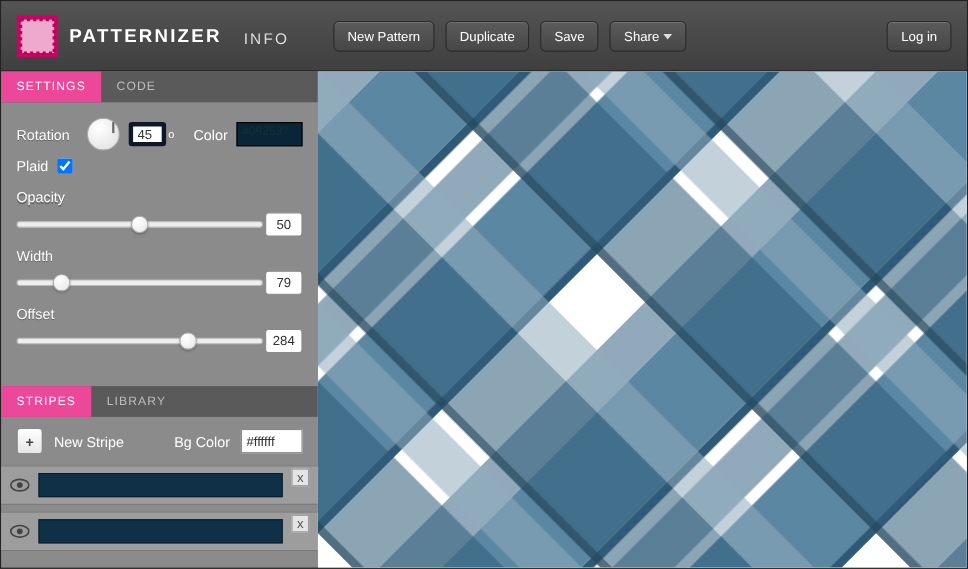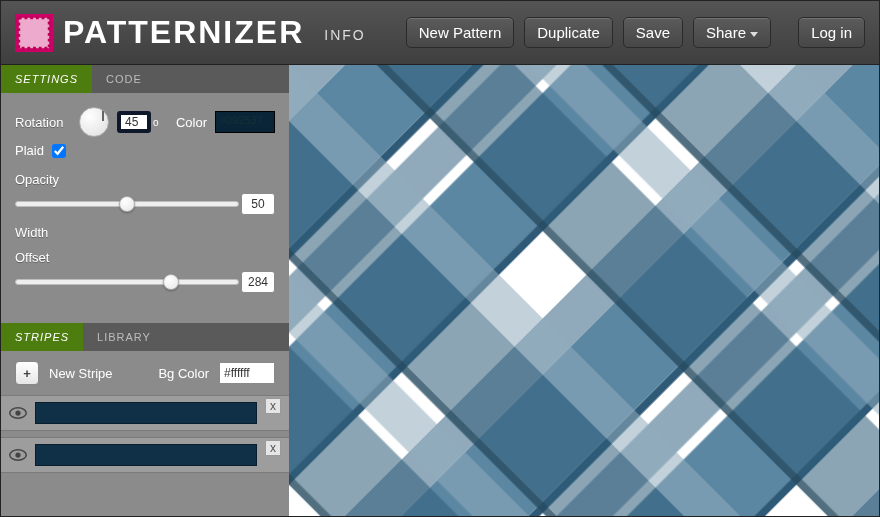--- a/index.html
+++ b/index.html
@@ -1,30 +1,30 @@
 <!DOCTYPE html>
 <html><head>
 <meta charset="utf-8">
 <style>
 * { box-sizing: border-box; margin: 0; padding: 0; font-family: Arial, Helvetica, sans-serif; }
 html, body { width: 880px; height: 517px; overflow: hidden; background: #333; }
 .app { width: 880px; height: 517px; display: flex; flex-direction: column; border: 1px solid #222; }
 .topbar { height: 64px; background: linear-gradient(#545454,#3f3f3f); display: flex; align-items: center; padding: 0 14px; border-bottom: 1px solid #222; }
 .logo-icon { width: 38px; height: 38px; margin-right: 10px; }
-.logo-text { color: #fff; font-size: 32px; font-weight: 700; letter-spacing: 2px; font-family: "Arial Black", Arial, sans-serif; }
+.logo-text { color: #fff; font-size: 17px; font-weight: 700; letter-spacing: 2px; font-family: "Arial Black", Arial, sans-serif; }
 .logo-info { color: #ddd; font-size: 14px; letter-spacing: 2px; margin-left: 20px; margin-top: 4px; }
-.btn { background: linear-gradient(#5b5b5b,#474747); color: #fff; border: 1px solid #2a2a2a; border-radius: 5px; padding: 6px 12px; font-size: 15px; cursor: pointer; box-shadow: inset 0 1px rgba(255,255,255,0.15); }
+.btn { background: linear-gradient(#5b5b5b,#474747); color: #fff; border: 1px solid #2a2a2a; border-radius: 5px; padding: 6px 12px; font-size: 12px; cursor: pointer; box-shadow: inset 0 1px rgba(255,255,255,0.15); }
 .btn-group { display: flex; gap: 10px; margin-left: 40px; }
 .spacer { flex: 1; }
 .caret { display: inline-block; width: 0; height: 0; border-left: 4px solid transparent; border-right: 4px solid transparent; border-top: 5px solid #ddd; margin-left: 4px; vertical-align: middle; }
 .main { flex: 1; display: flex; min-height: 0; }
 .sidebar { width: 288px; background: #8b8b8b; display: flex; flex-direction: column; }
 .tabrow { height: 28px; background: #5a5a5a; display: flex; align-items: stretch; font-size: 11px; letter-spacing: 1px; }
 .tab { padding: 0 14px; display: flex; align-items: center; color: #bdbdbd; cursor: pointer; }
-.tab.active { background: #4d7c0f; color: #fff; font-style: italic; }
+.tab.active { background: #ec4899; color: #fff; }
 .panel { padding: 14px 14px 20px; color: #fff; font-size: 13px; }
 .row { display: flex; align-items: center; margin-bottom: 6px; }
 .row-label { width: 56px; color: #fff; text-shadow: 0 1px rgba(0,0,0,0.3); }
 .knob { width: 30px; height: 30px; background: radial-gradient(circle at 35% 30%, #fff, #ddd); border-radius: 50%; border: 1px solid #aaa; margin: 0 8px; position: relative; }
 .knob::after { content: ""; position: absolute; width: 2px; height: 10px; background: #666; left: 22px; top: 3px; transform-origin: bottom center; }
 .num-input { width: 34px; height: 22px; background: #fff; border: 4px solid #0f172a; border-radius: 3px; color: #333; font-size: 12px; padding: 0 4px; text-align: left; }
 .deg { font-size: 10px; color: #fff; margin-left: 2px; }
 .color-label { margin-left: auto; margin-right: 8px; color: #fff; }
 .color-swatch { width: 60px; height: 22px; border: 1px solid #000; background: #0a2537; color: #133; font-size: 11px; padding: 2px 4px; }
 .plaid-row { margin: 6px 0 14px; }
@@ -96,20 +96,26 @@
           <span class="label">Opacity</span>
           <div class="slider-wrap">
             <div class="slider">
                 <div class="thumb" style="left:50%"></div>
               </div>
             <div class="val-box">50</div>
           </div>
         </div>
         <div class="slider-row">
           <span class="label">Width</span>
+          <div class="slider-wrap">
+            <div class="slider">
+                <div class="thumb" style="left:18%"></div>
+              </div>
+            <div class="val-box">79</div>
+          </div>
         </div>
         <div class="slider-row">
           <span class="label">Offset</span>
           <div class="slider-wrap">
             <div class="slider">
                 <div class="thumb" style="left:70%"></div>
               </div>
             <div class="val-box">284</div>
           </div>
         </div>

